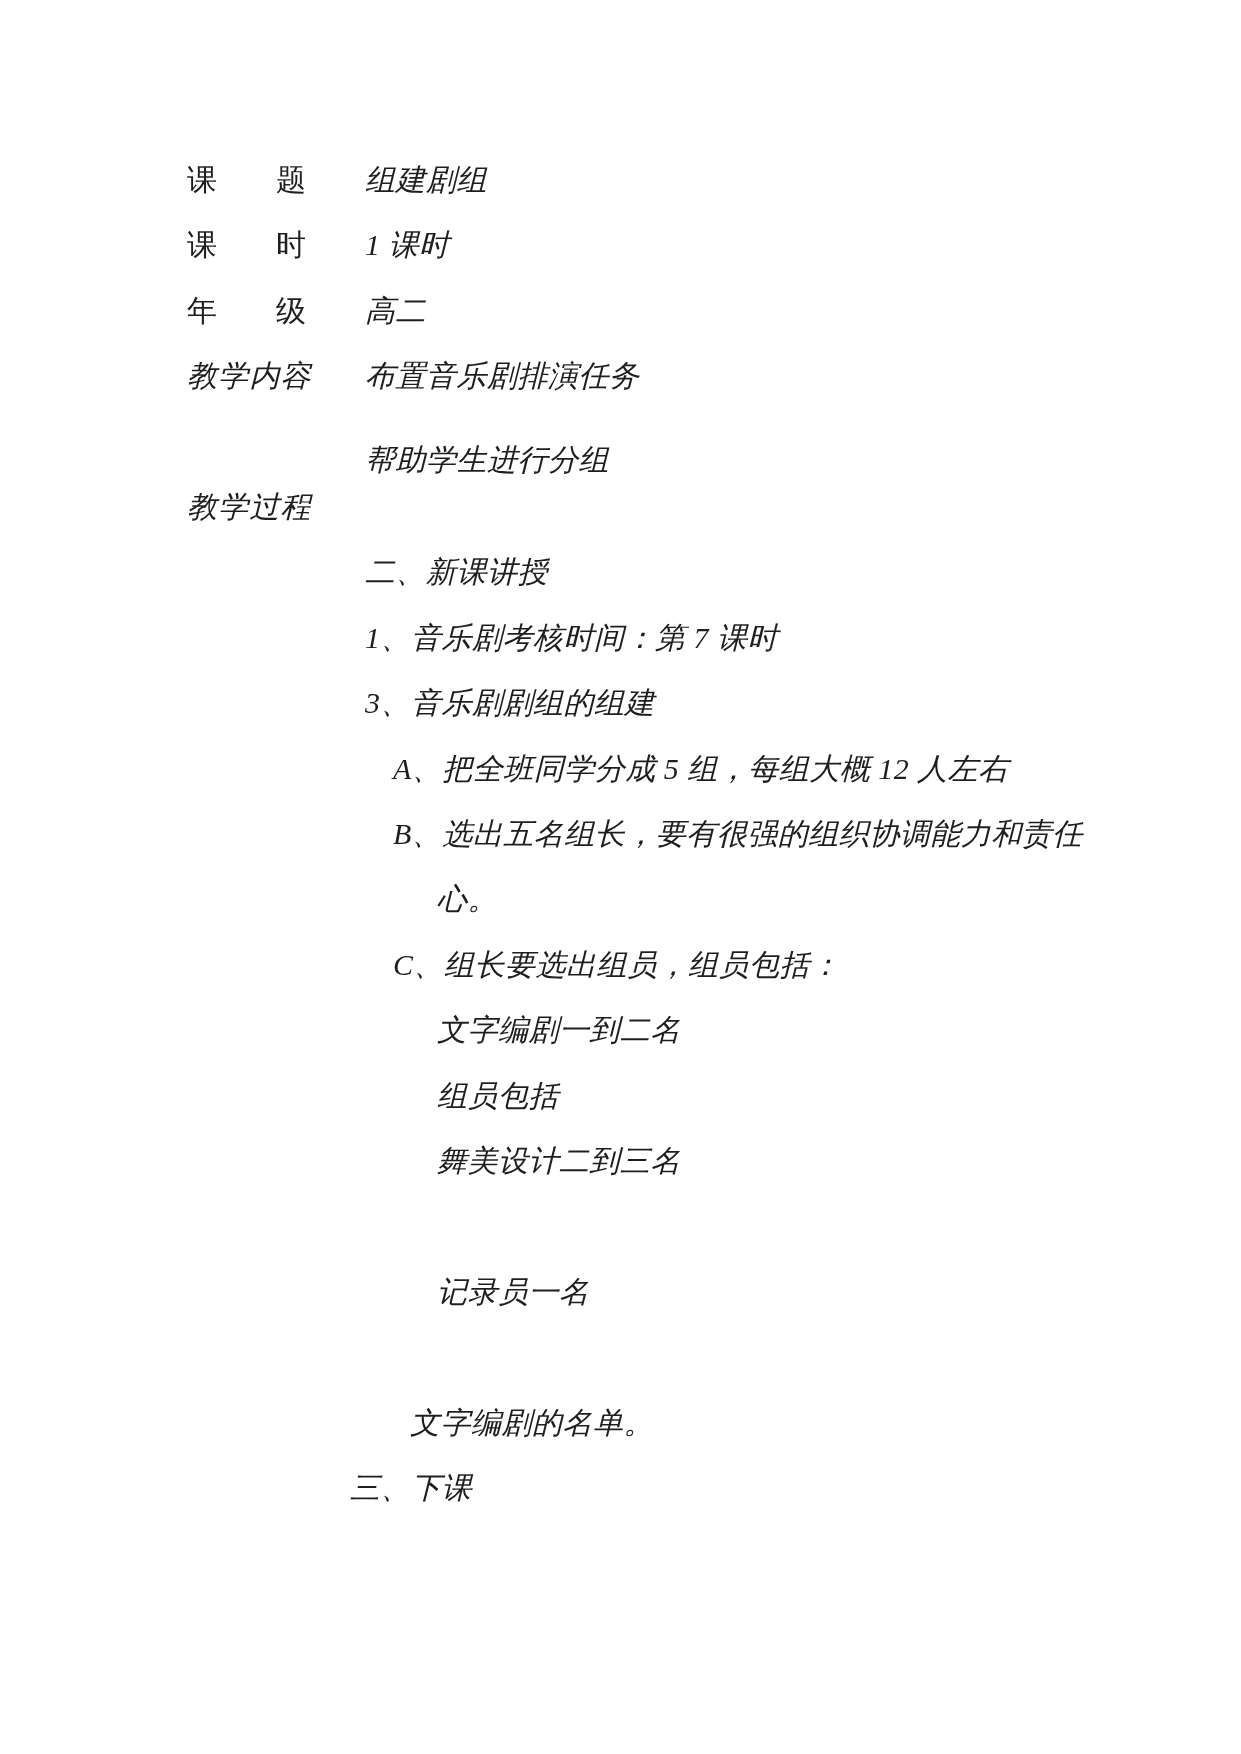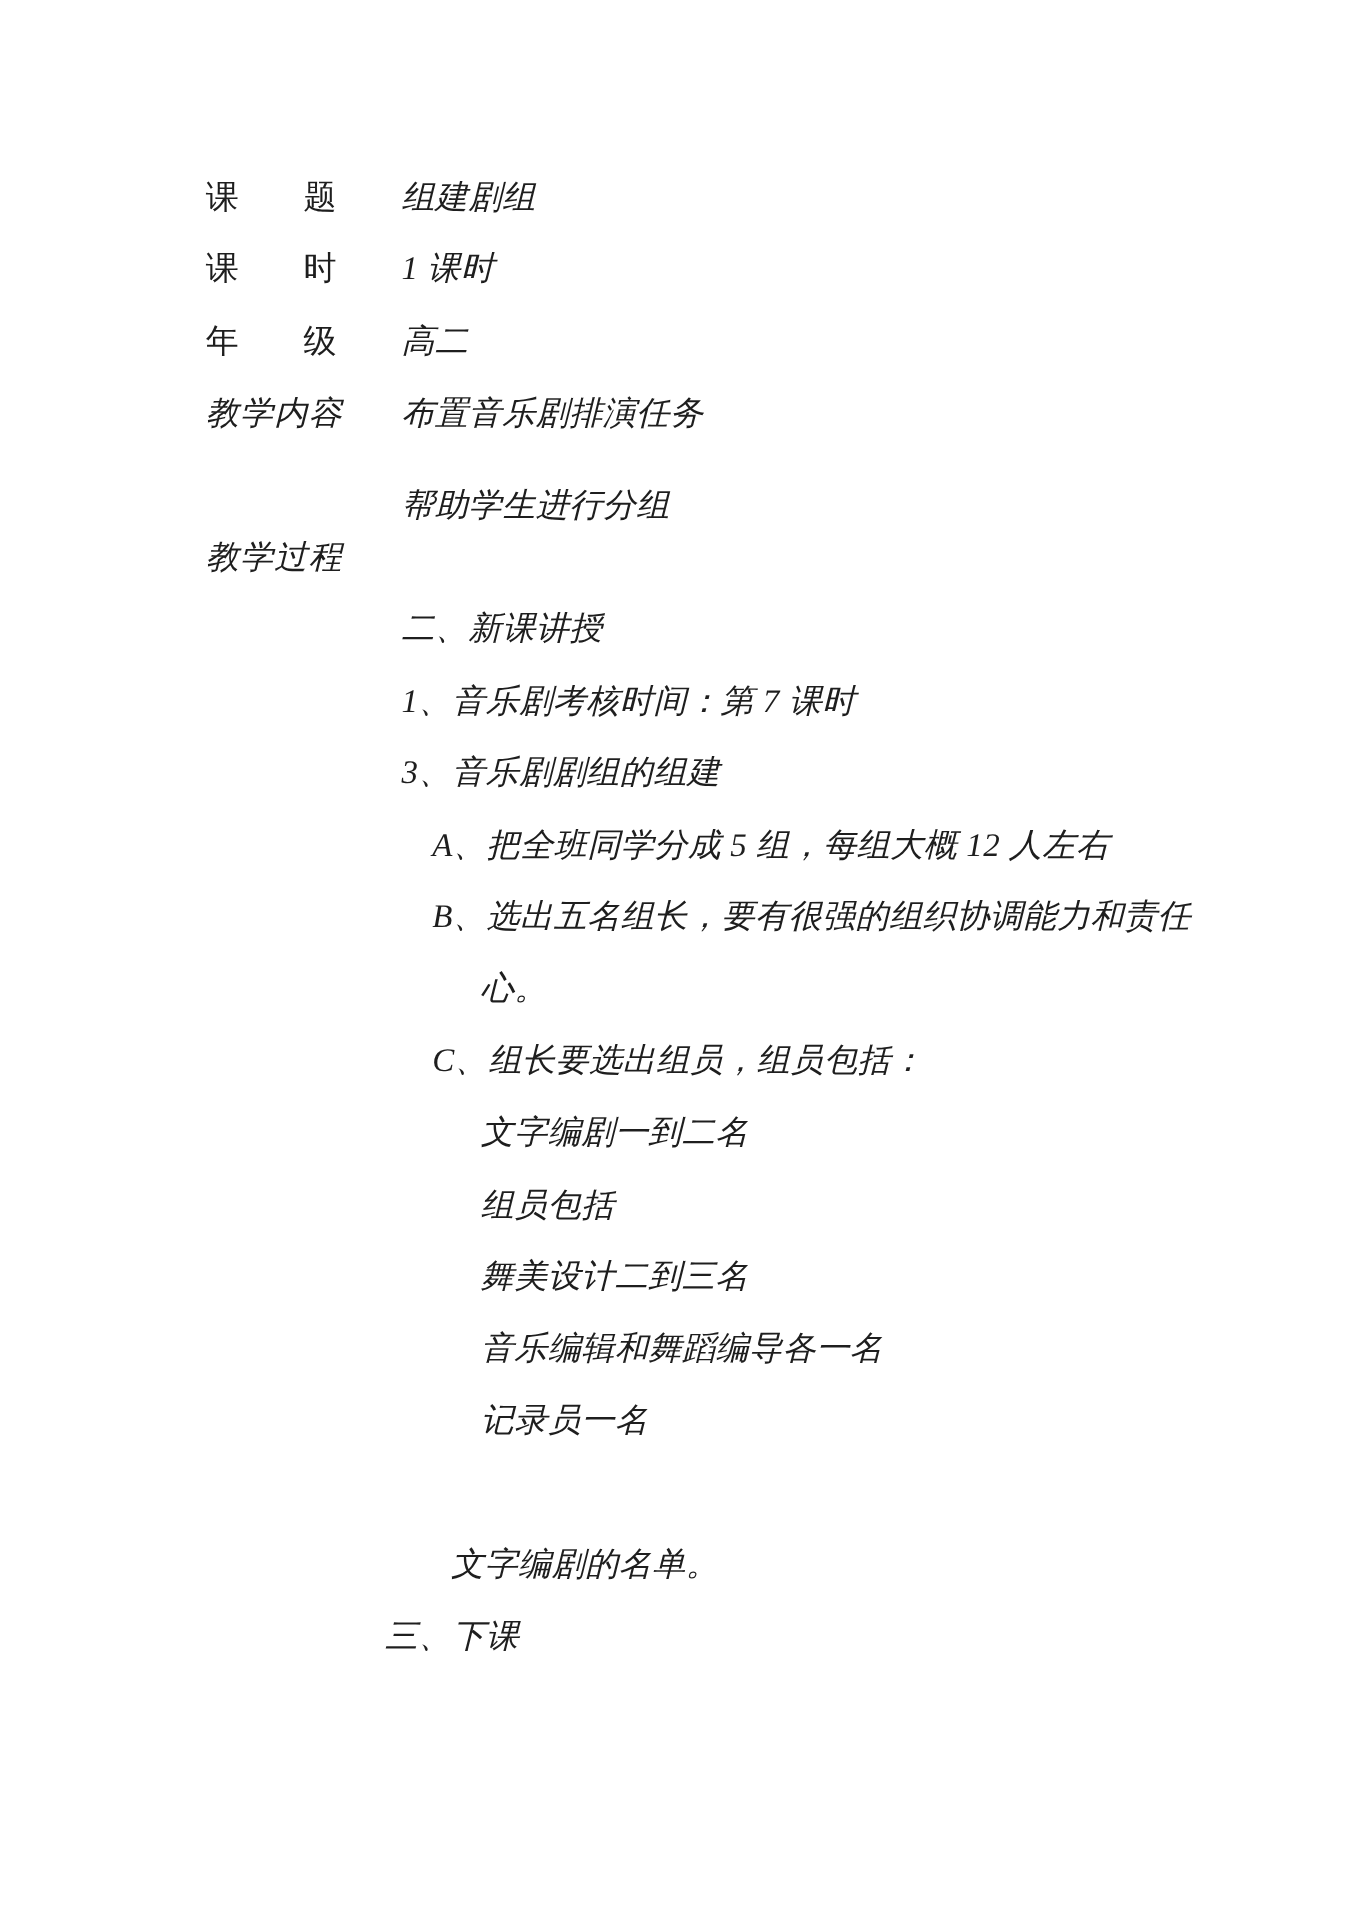--- a/index.html
+++ b/index.html
@@ -77,20 +77,19 @@
   <div class="line col-content" style="top:670px">3、音乐剧剧组的组建</div>
 
   <div class="line col-letter" style="top:736px">A、把全班同学分成 5 组，每组大概 12 人左右</div>
   <div class="line col-letter" style="top:801px">B、选出五名组长，要有很强的组织协调能力和责任</div>
   <div class="line col-role" style="top:866px">心。</div>
   <div class="line col-letter" style="top:932px">C、组长要选出组员，组员包括：</div>
 
   <div class="line col-role" style="top:997px">文字编剧一到二名</div>
   <div class="line col-role" style="top:1063px">组员包括</div>
   <div class="line col-role" style="top:1128px">舞美设计二到三名</div>
-  <div class="line col-role" style="top:1193px">音乐编辑和舞蹈编导各一名</div>
   <div class="line col-role" style="top:1259px">记录员一名</div>
 
   <div class="line col-cont3" style="top:1390px">文字编剧的名单。</div>
 
   <div class="line" style="top:1455px; left:350px">三、下课</div>
 
 </div>
 
 </body></html>

